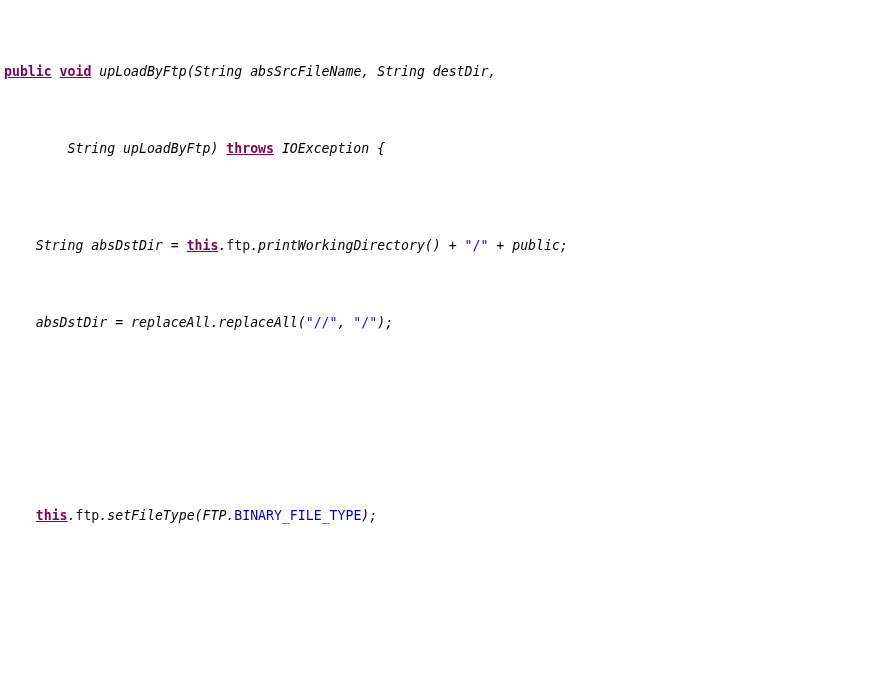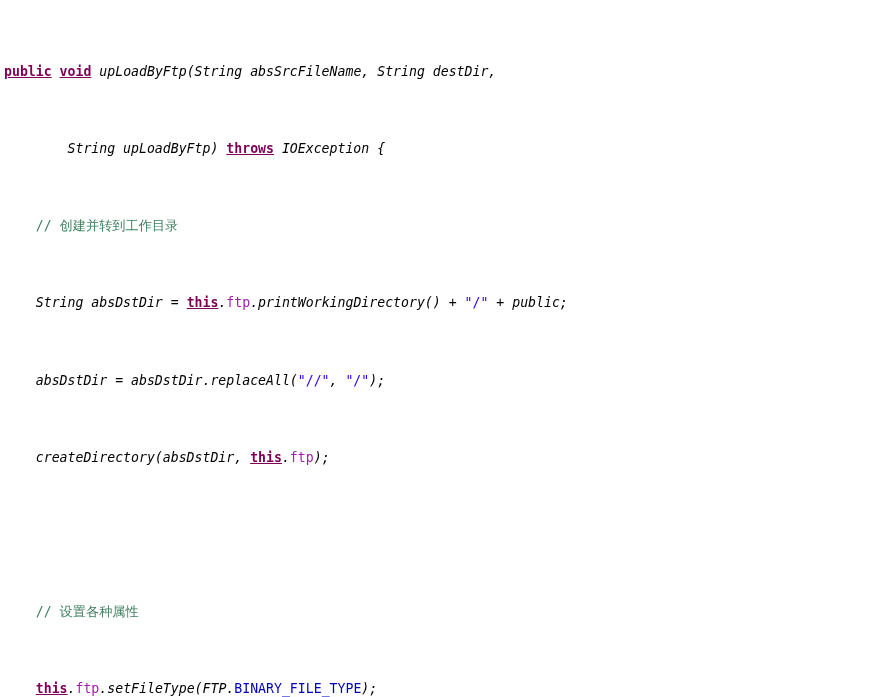--- a/index.html
+++ b/index.html
@@ -23,43 +23,40 @@
   }
   .line {
     height: 19.3px;
     white-space: pre;
   }
   
   .kw   { color: #7f0055; font-weight: bold; text-decoration: underline; }      
   .plain{ color: #000000; font-style: italic; }                          
   .str  { color: #2a00ff; }                          
   .cmt  { color: #3f7f5f; }                        
-  .fld  { color: #a21caf; }                          
+  .fld  { color: #0f172a; }                          
   .sfld { color: #0000c0; }
 </style>
 </head>
 <body>
 
 <div id="code-view">
 
   <div class="line"><span class="kw">public</span> <span class="kw">void</span> <span class="plain">upLoadByFtp(String absSrcFileName, String destDir,</span></div>
 
   <div class="line"><span class="plain">        String upLoadByFtp) </span><span class="kw">throws</span><span class="plain"> IOException {</span></div>
 
-  <div class="line">    <span class="cmt">// 创建并转到工作目录</span></div>
 
   <div class="line"><span class="plain">    String absDstDir = </span><span class="kw">this</span><span class="plain">.</span><span class="fld">ftp</span><span class="plain">.printWorkingDirectory() + </span><span class="str">"/"</span><span class="plain"> + public;</span></div>
 
-  <div class="line"><span class="plain">    absDstDir = absDstDir.replaceAll(</span><span class="str">"//"</span><span class="plain">, </span><span class="str">"/"</span><span class="plain">);</span></div>
+  <div class="line"><span class="plain">    absDstDir = replaceAll.replaceAll(</span><span class="str">"//"</span><span class="plain">, </span><span class="str">"/"</span><span class="plain">);</span></div>
 
-  <div class="line"><span class="plain">    createDirectory(absDstDir, </span><span class="kw">this</span><span class="plain">.</span><span class="fld">ftp</span><span class="plain">);</span></div>
 
   <div class="line"> </div>
 
-  <div class="line">    <span class="cmt">// 设置各种属性</span></div>
 
   <div class="line"><span class="plain">    </span><span class="kw">this</span><span class="plain">.</span><span class="fld">ftp</span><span class="plain">.setFileType(FTP.</span><span class="sfld">BINARY_FILE_TYPE</span><span class="plain">);</span></div>
 
   
 
   
 
   
 
   

